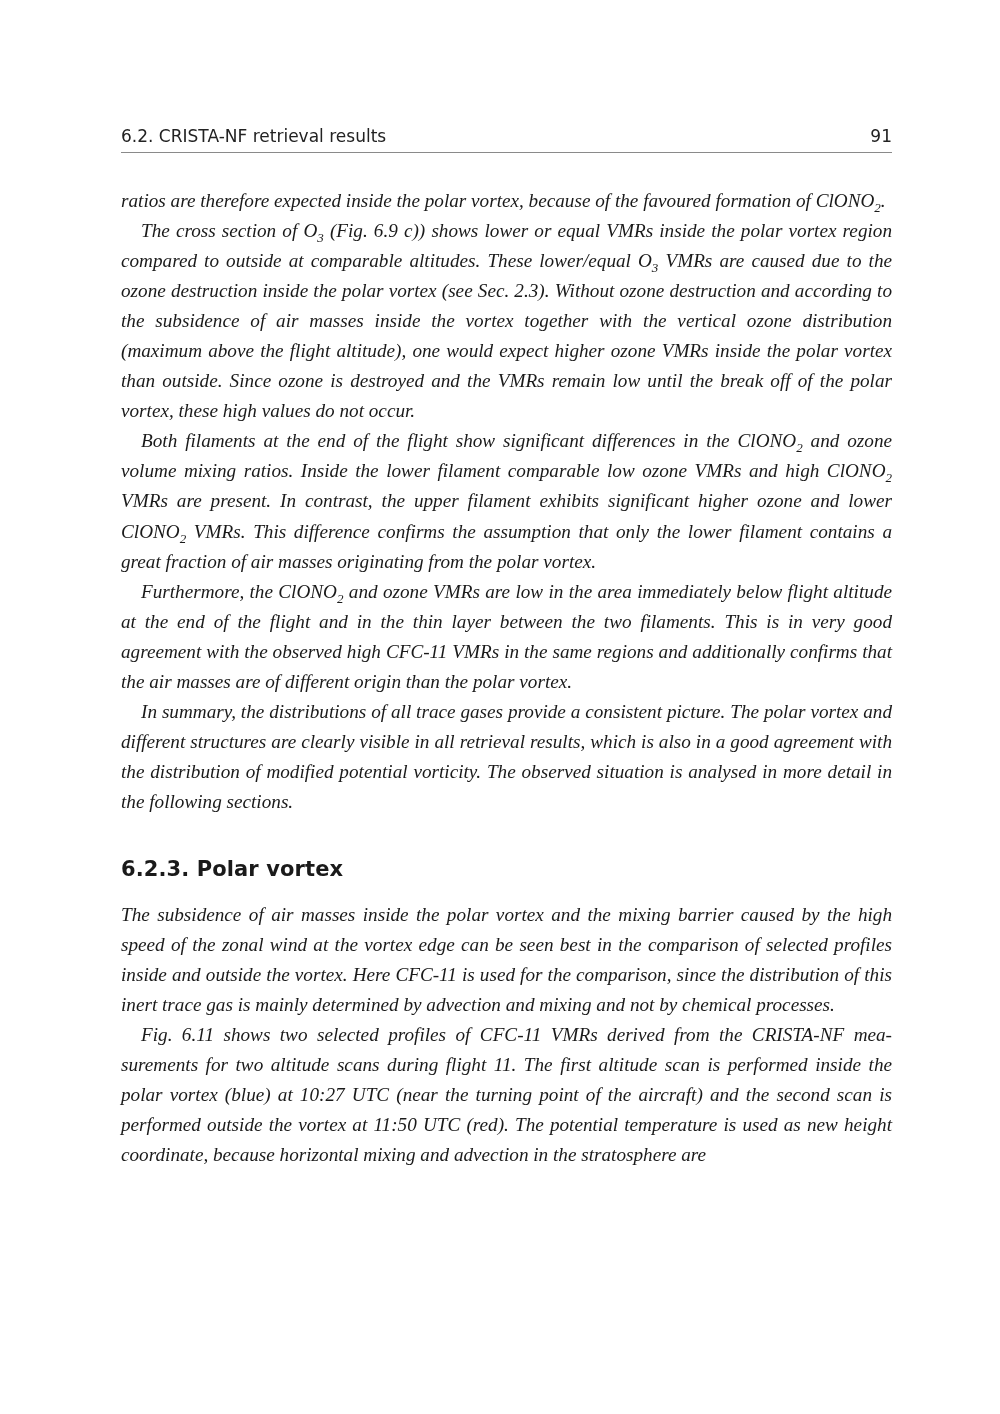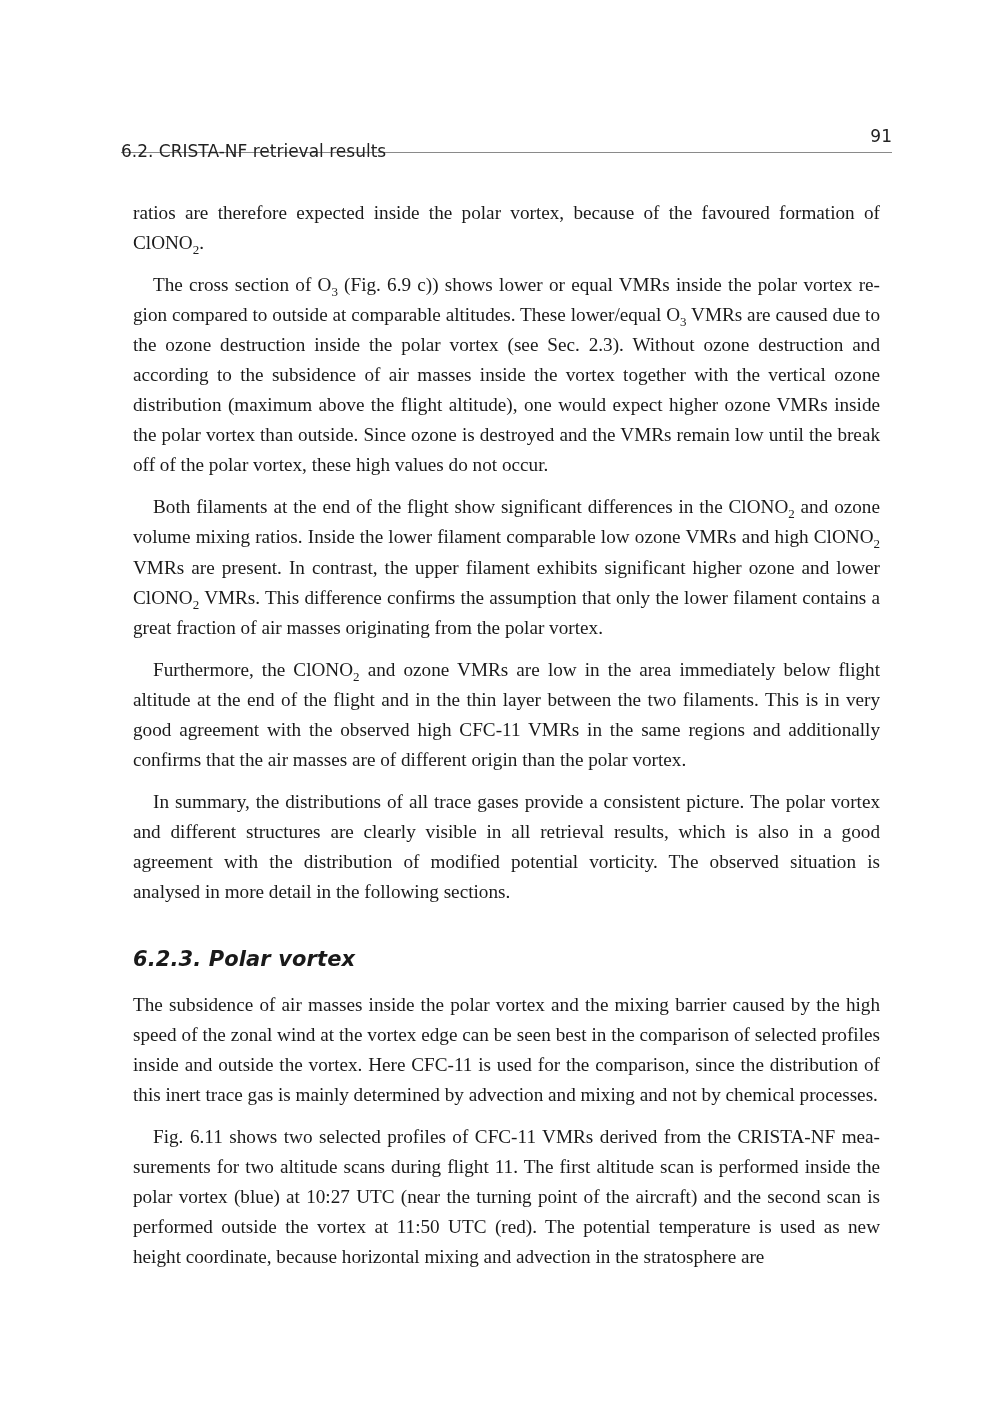--- a/index.html
+++ b/index.html
@@ -1,28 +1,28 @@
 <!DOCTYPE html>
 <html><head>
 <meta charset="utf-8">
 <style>
   html, body { margin:0; padding:0; background:#ffffff; }
   body { width:1000px; height:1414px; position:relative; overflow:hidden; color:#1a1a1a; }
   .header { position:absolute; left:121px; top:124px; width:771px; height:28px;
     border-bottom:1.5px solid #8a8a8a; font-family:"DejaVu Sans", sans-serif; font-size:17px; color:#222; }
-  .header .left { position:absolute; left:0; top:17px; }
+  .header .left { position:absolute; left:0; top:2px; }
   .header .right { position:absolute; right:0; top:2px;text-align:center; }
   .body { position:absolute; left:121px; top:186px; width:771px;
     font-family:"Liberation Serif", "DejaVu Serif", serif; font-size:19.2px; line-height:30.05px;
     text-align:justify; hyphens:manual; }
-  .body p { margin:12px; }
+  .body p { margin:0;font-style:italic; }
   .body p.indent { text-indent:20px; }
   sub { font-size:13px; vertical-align:-5px; line-height:0; }
   h3 { font-family:"DejaVu Sans", sans-serif; font-weight:bold; font-size:21px;
-    margin:37px 0 16px 12px; line-height:30px; letter-spacing:0.1px;font-style:italic; }
+    margin:37px 0 16px 0; line-height:30px; letter-spacing:0.1px; }
 </style>
 </head>
 <body>
 
 <div class="header">
   <span class="left">6.2. CRISTA-NF retrieval results</span>
   <span class="right">91</span>
 </div>
 
 <div class="body">

